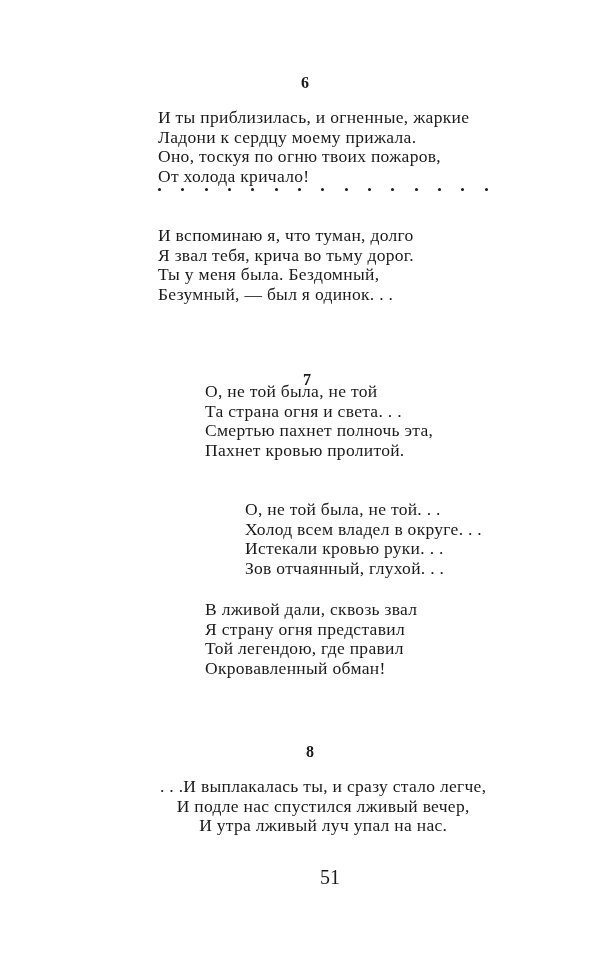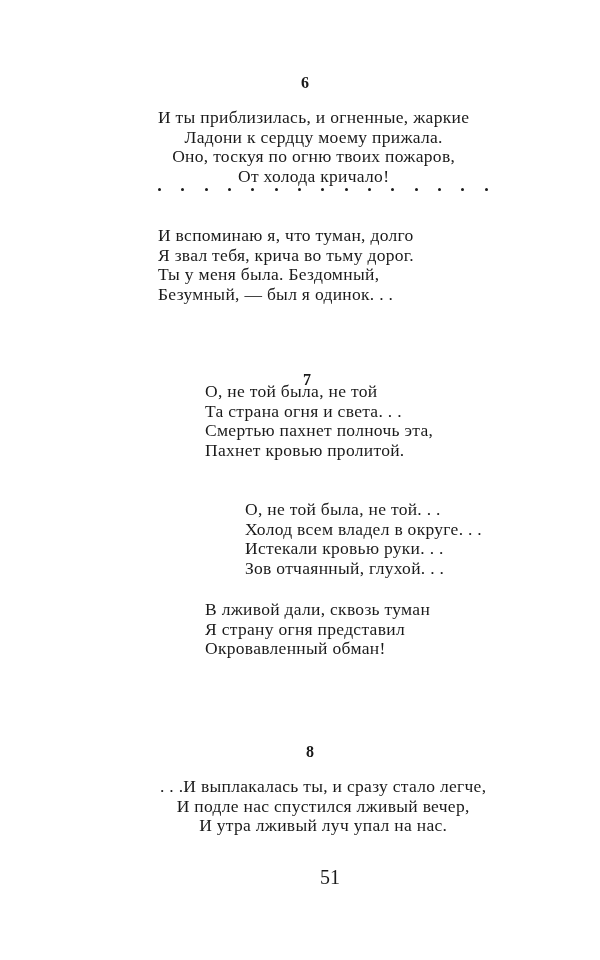--- a/index.html
+++ b/index.html
@@ -10,21 +10,21 @@
     .line { display: block; white-space: nowrap; }
     .dots { position: absolute; left: 158px; top: 188px; width: 330px; display: flex; justify-content: space-between; }
     .dot { width: 3px; height: 3px; background: #1a1a1a; border-radius: 50%; }
     .pagenum { position: absolute; font-size: 20px; width: 60px; text-align: right; }
   </style>
 </head>
 <body>
 
 <div>
   <div class="num" style="left:285px; top:74px;">6</div>
-  <div class="stanza" style="left:158px; top:108px;text-align:center;">
+  <div class="stanza" style="left:158px; top:108px;">
     <span class="line">И ты приблизилась, и огненные, жаркие</span>
     <span class="line">Ладони к сердцу моему прижала.</span>
     <span class="line">Оно, тоскуя по огню твоих пожаров,</span>
     <span class="line">От холода кричало!</span>
   </div>
   <div class="dots">
     <span class="dot"></span>
       <span class="dot"></span>
       <span class="dot"></span>
     <span class="dot"></span>
@@ -56,22 +56,23 @@
     <span class="line">Смертью пахнет полночь эта,</span>
     <span class="line">Пахнет кровью пролитой.</span>
   </div>
   <div class="stanza" style="left:205px; top:500px;margin-left:40px;">
     <span class="line">О, не той была, не той. . .</span>
     <span class="line">Холод всем владел в округе. . .</span>
     <span class="line">Истекали кровью руки. . .</span>
     <span class="line">Зов отчаянный, глухой. . .</span>
   </div>
   <div class="stanza" style="left:205px; top:600px;">
-    <span class="line">В лживой дали, сквозь туман</span>
+    <span class="line">В лживой дали, сквозь звал</span>
     <span class="line">Я страну огня представил</span>
+    <span class="line">Той легендою, где правил</span>
     <span class="line">Окровавленный обман!</span>
   </div>
 </div>
 
 <div>
   <div class="num" style="left:290px; top:743px;">8</div>
   <div class="stanza" style="left:160px; top:777px;text-align:center;">
     <span class="line">. . .И выплакалась ты, и сразу стало легче,</span>
     <span class="line">И подле нас спустился лживый вечер,</span>
     <span class="line">И утра лживый луч упал на нас.</span>

